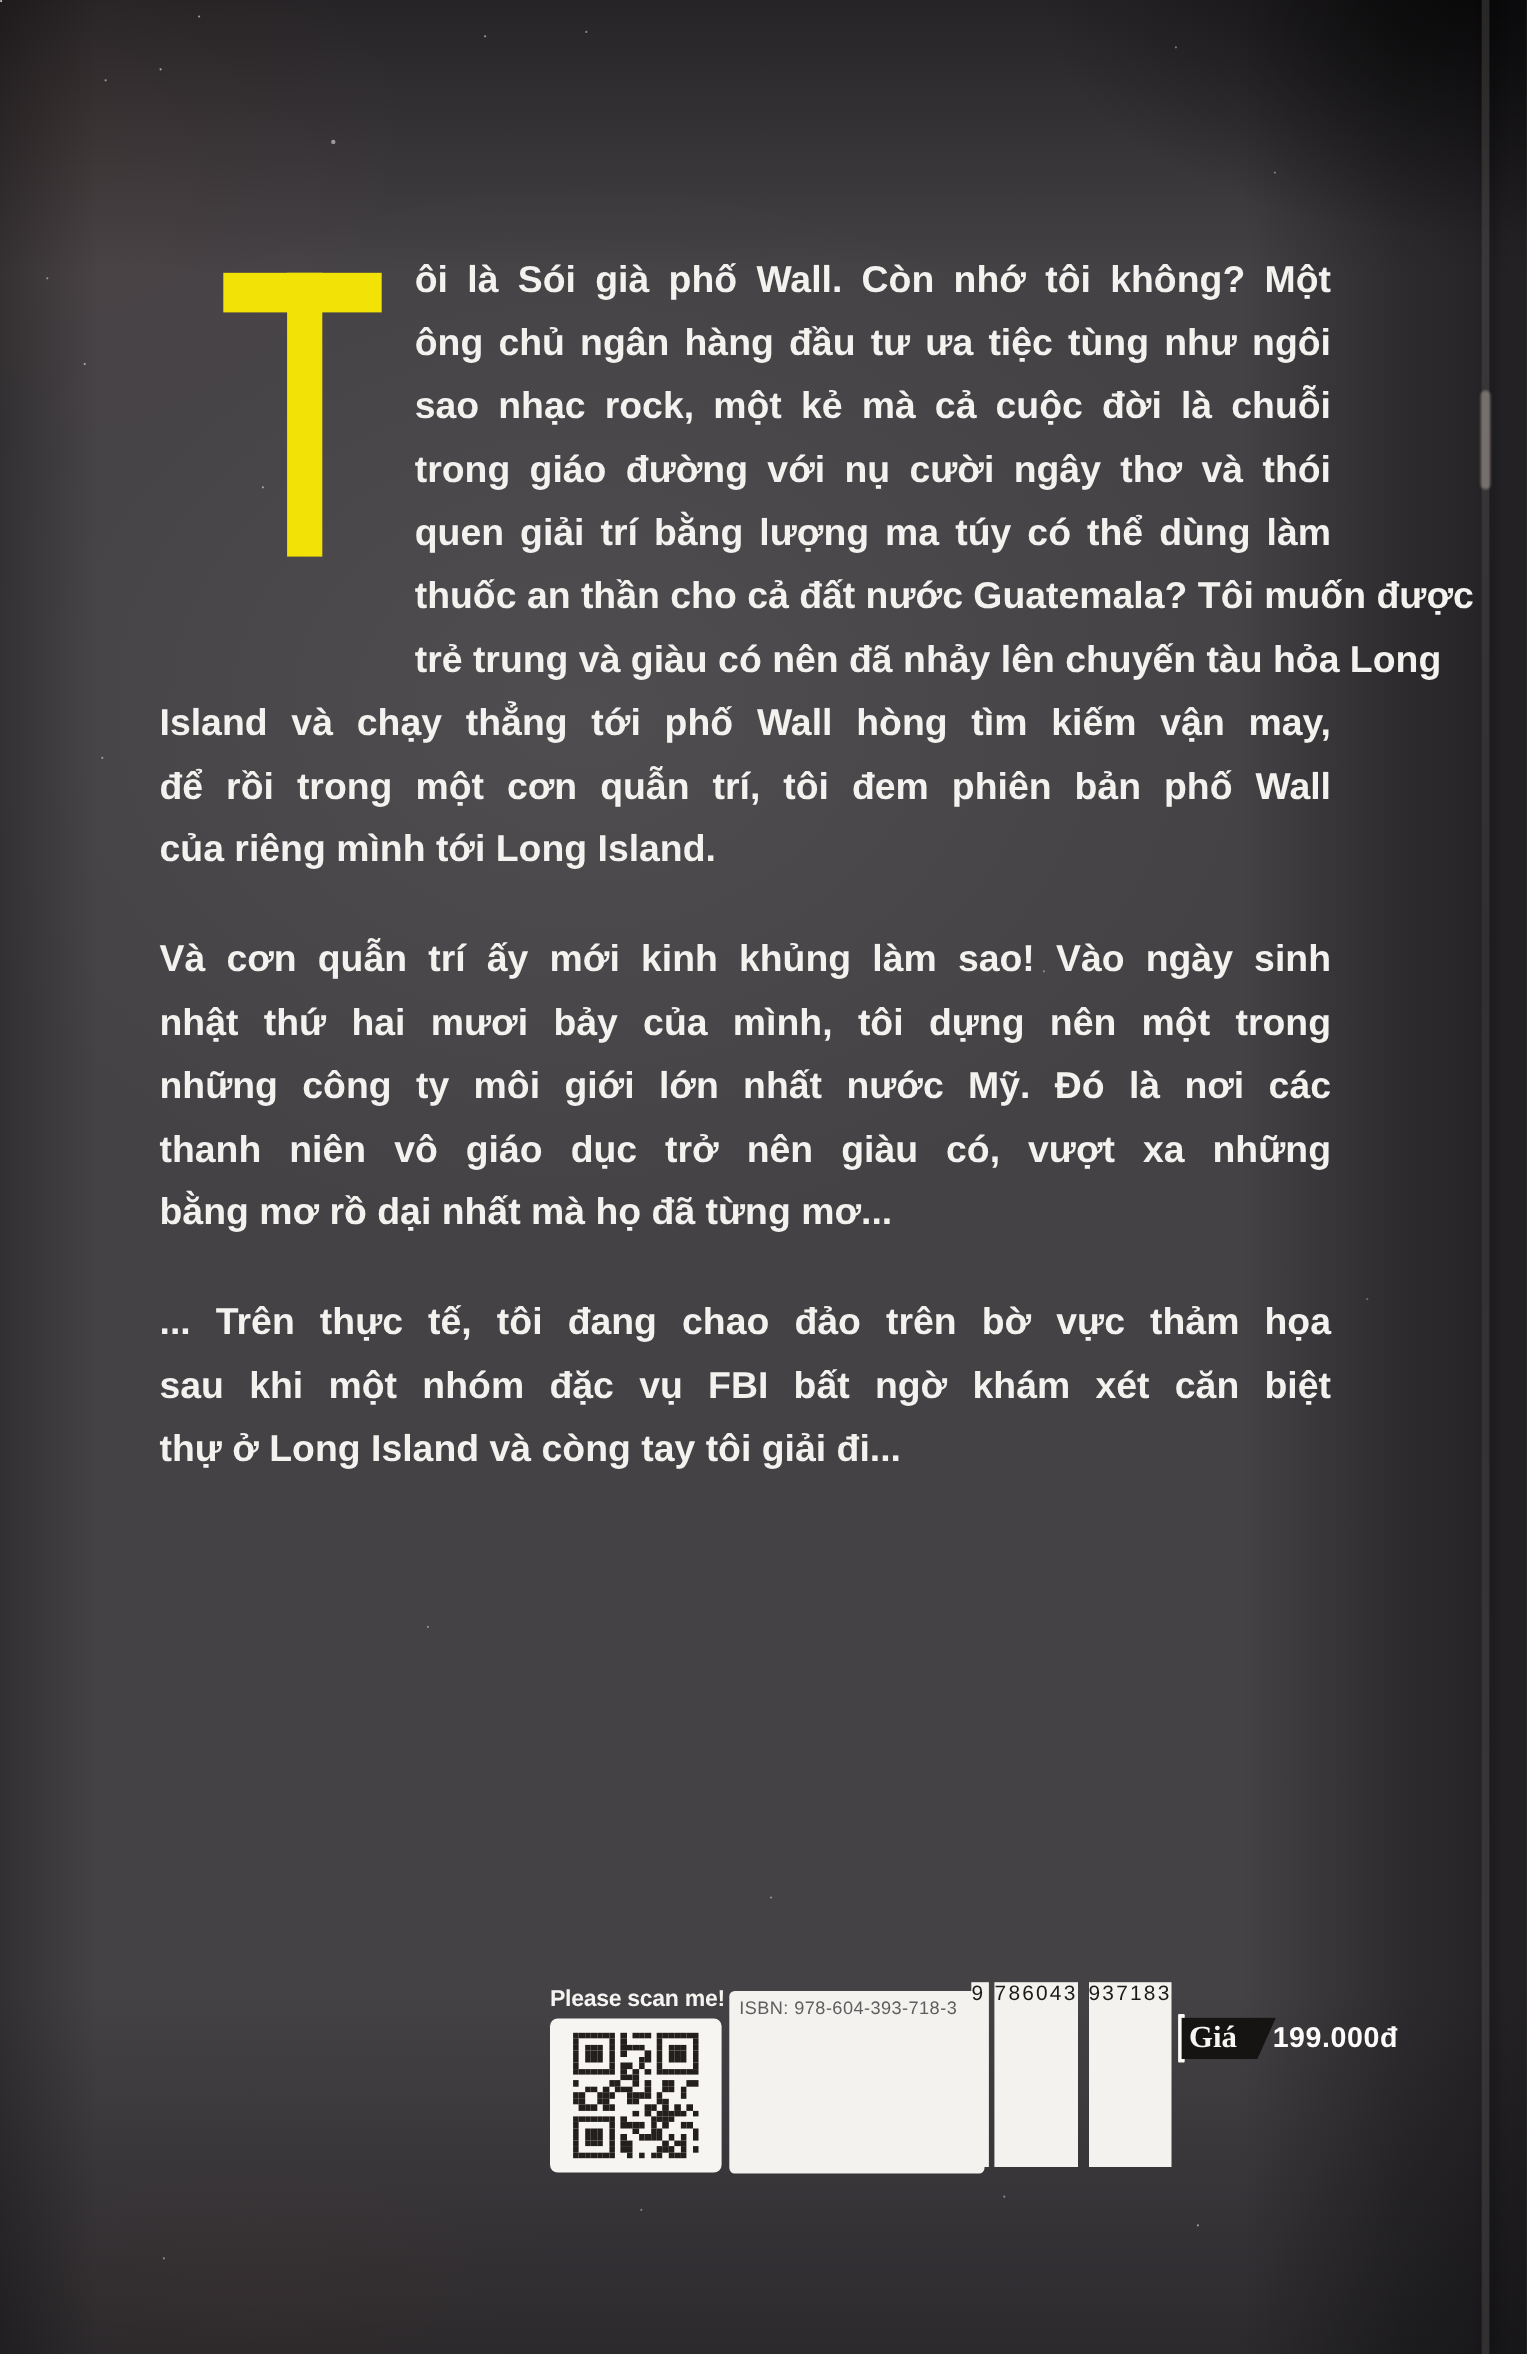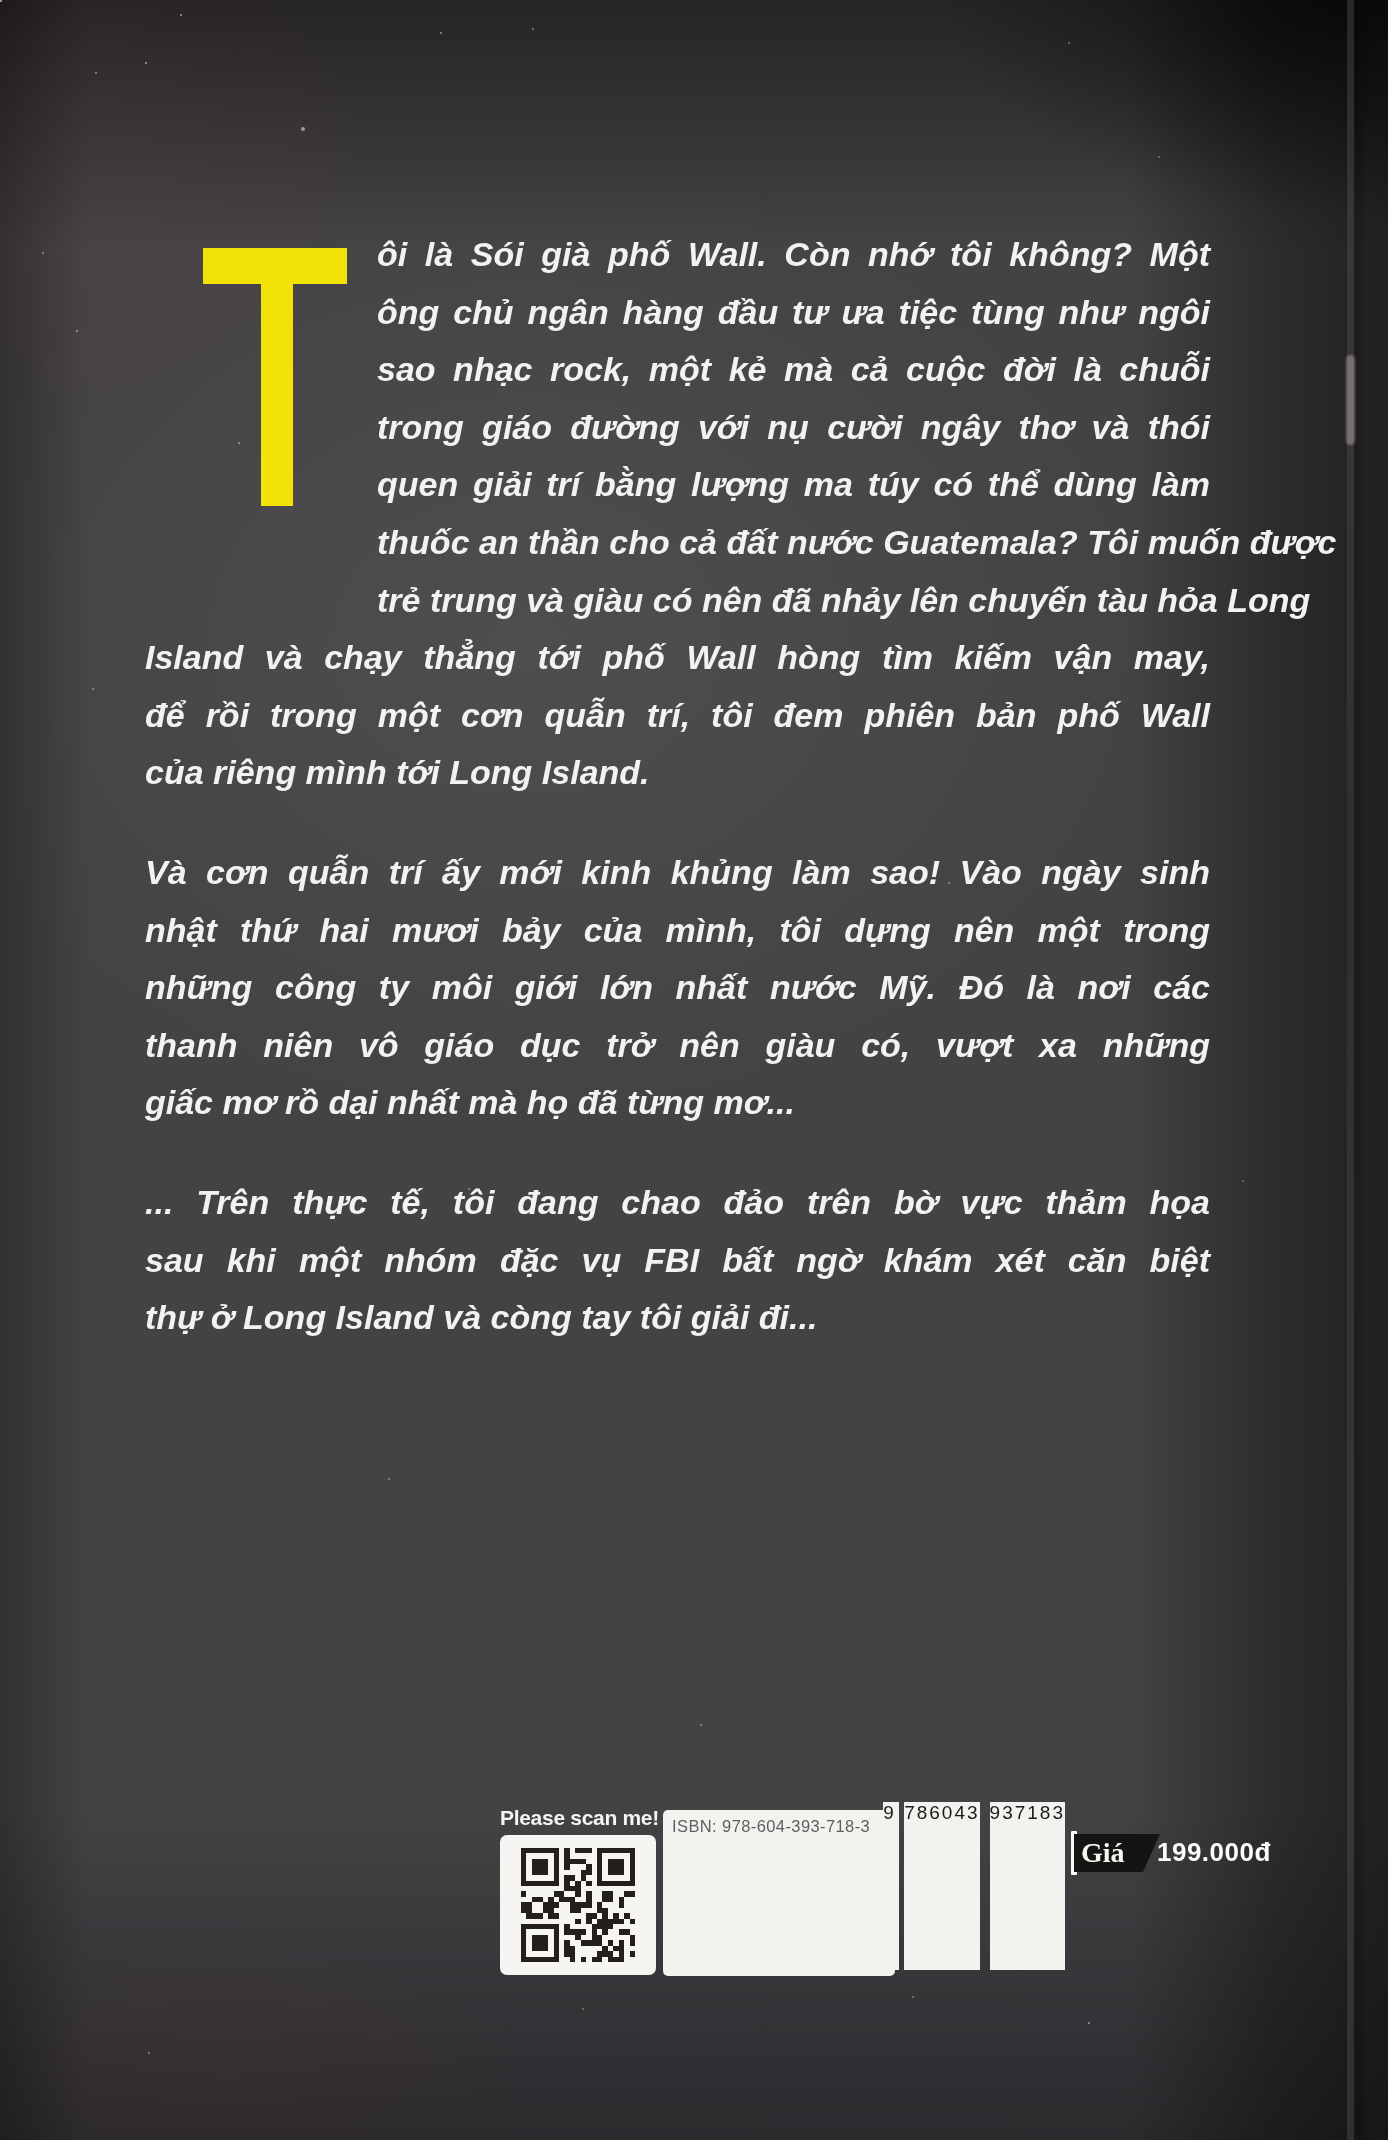--- a/index.html
+++ b/index.html
@@ -34,21 +34,21 @@
       1068px 42px 0 0 rgba(255,255,255,0.4), 1158px 156px 0 0 rgba(255,255,255,0.35),
       700px 1724px 0 0 rgba(255,255,255,0.45),1088px 2022px 0 0 rgba(255,255,255,0.5),
       912px 1996px 0 0 rgba(255,255,255,0.4), 148px 2052px 0 0 rgba(255,255,255,0.45),
       582px 2008px 0 0 rgba(255,255,255,0.35),1242px 1180px 0 0 rgba(255,255,255,0.3);}
   
   .blurb{
     position:absolute;left:145px;top:226px;width:1065px;
     color:#f3f2ef;font-weight:bold;font-size:34px;line-height:57.6px;
     z-index:5;
   }
-  .ln{text-align:justify;text-align-last:justify;white-space:nowrap;font-style:italic;}
+  .ln{text-align:justify;text-align-last:justify;white-space:nowrap;}
   .ln.last{text-align-last:left;}
   .para{margin:0 0 42px 0;}
   .para:last-child{margin-bottom:0;}
   .dropcap{
     float:left;position:relative;
     width:232px;height:346px;
   }
   .dc-bar{position:absolute;left:58px;top:22px;width:144px;height:36px;}
   .dc-stem{position:absolute;left:116px;top:22px;width:32px;height:258px;}
   
@@ -112,21 +112,21 @@
       <div class="ln">trẻ trung và giàu có nên đã nhảy lên chuyến tàu hỏa Long</div>
       <div class="ln">Island và chạy thẳng tới phố Wall hòng tìm kiếm vận may,</div>
       <div class="ln">để rồi trong một cơn quẫn trí, tôi đem phiên bản phố Wall</div>
       <div class="ln last">của riêng mình tới Long Island.</div>
     </div>
     <div class="para">
       <div class="ln">Và cơn quẫn trí ấy mới kinh khủng làm sao! Vào ngày sinh</div>
       <div class="ln">nhật thứ hai mươi bảy của mình, tôi dựng nên một trong</div>
       <div class="ln">những công ty môi giới lớn nhất nước Mỹ. Đó là nơi các</div>
       <div class="ln">thanh niên vô giáo dục trở nên giàu có, vượt xa những</div>
-      <div class="ln last">giấc mơ rồ dại nhất mà họ đã từng mơ...</div>
+      <div class="ln last">bằng mơ rồ dại nhất mà họ đã từng mơ...</div>
     </div>
     <div class="para">
       <div class="ln">... Trên thực tế, tôi đang chao đảo trên bờ vực thảm họa</div>
       <div class="ln">sau khi một nhóm đặc vụ FBI bất ngờ khám xét căn biệt</div>
       <div class="ln last">thự ở Long Island và còng tay tôi giải đi...</div>
     </div>
   </div>
 
   <div class="scanme">
     <div class="scanme-label">Please scan me!</div>

